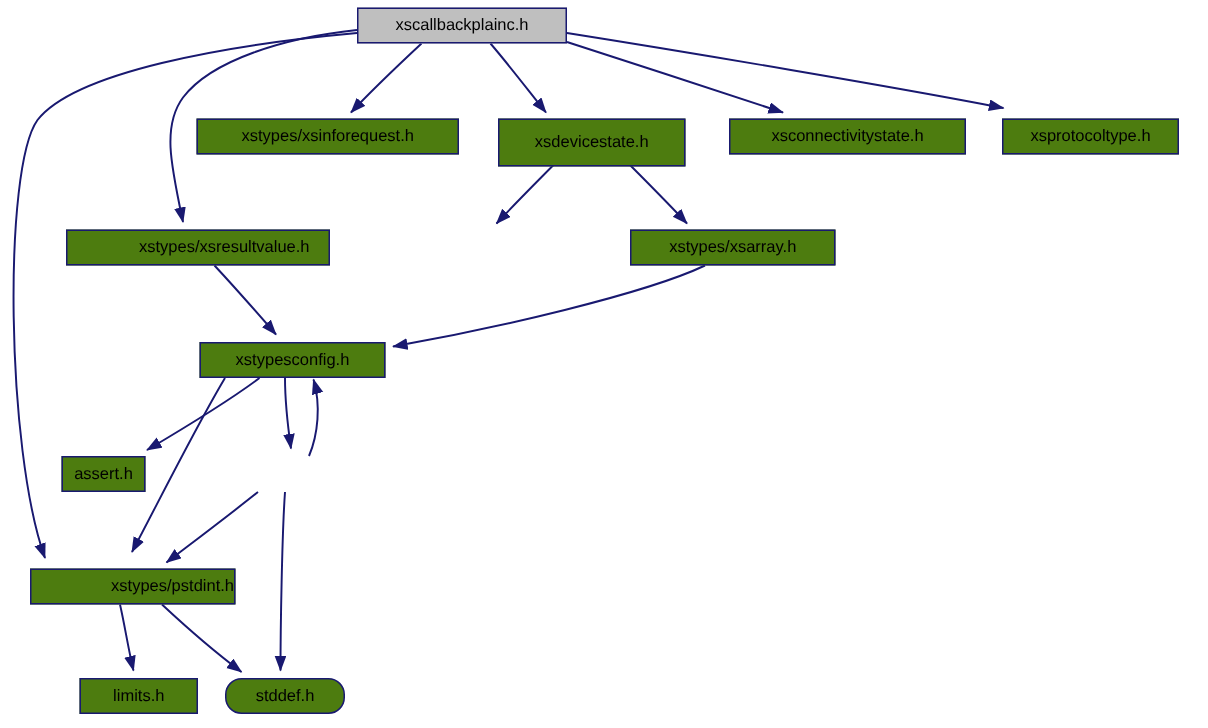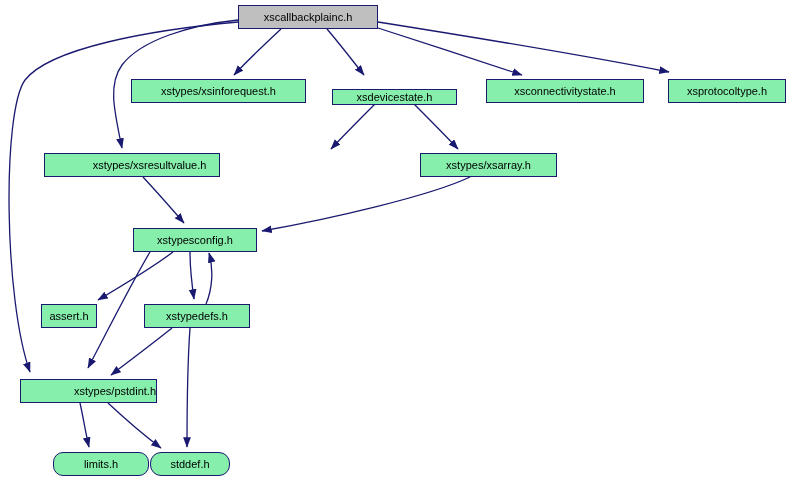--- a/index.html
+++ b/index.html
@@ -19,21 +19,21 @@
     position: absolute;
     left: 0;
     top: 0;
     width: 805px;
     height: 485px;
   }
   .node {
     position: absolute;
     box-sizing: border-box;
     border: 1px solid #191970;
-    background: #86efac;
+    background: #4d7c0f;
     color: #000000;
     font-size: 11px;
     line-height: 1;
     display: flex;
     align-items: center;
     justify-content: center;
     white-space: nowrap;
     z-index: 2;
   }
   .node.root {
@@ -90,47 +90,44 @@
       <path d="M108,403 C123,417 145,436 161,448"></path>
     </g>
   </svg>
 
   <div class="node root" style="left:238px;top:5px;width:140px;height:24px;">
       <span>xscallbackplainc.h</span>
     </div>
   <div class="node" style="left:131px;top:79px;width:175px;height:24px;">
       <span>xstypes/xsinforequest.h</span>
     </div>
-  <div class="node" style="left:332px;top:79px;width:125px;height:16px;margin-top:10px;">
+  <div class="node" style="left:332px;top:79px;width:125px;height:32px;">
       <span>xsdevicestate.h</span>
     </div>
   <div class="node" style="left:486px;top:79px;width:158px;height:24px;">
       <span>xsconnectivitystate.h</span>
     </div>
   <div class="node" style="left:668px;top:79px;width:118px;height:24px;">
       <span>xsprotocoltype.h</span>
     </div>
   <div class="node" style="left:44px;top:153px;width:176px;height:24px;padding-left:35px;">
       <span>xstypes/xsresultvalue.h</span>
     </div>
   <div class="node" style="left:420px;top:153px;width:137px;height:24px;">
       <span>xstypes/xsarray.h</span>
     </div>
   <div class="node" style="left:133px;top:228px;width:124px;height:24px;">
       <span>xstypesconfig.h</span>
     </div>
   <div class="node" style="left:41px;top:304px;width:56px;height:24px;">
       <span>assert.h</span>
     </div>
-  <div class="node" style="left:144px;top:304px;width:106px;height:24px;">
-      <span>xstypedefs.h</span>
-    </div>
   <div class="node" style="left:20px;top:379px;width:137px;height:24px;justify-content:flex-end;">
       <span>xstypes/pstdint.h</span>
     </div>
-  <div class="node" style="left:53px;top:452px;width:96px;height:24px;border-radius:10px;">
+  <div class="node" style="left:53px;top:452px;width:79px;height:24px;">
       <span>limits.h</span>
     </div>
   <div class="node" style="left:150px;top:452px;width:80px;height:24px;border-radius:11px;">
       <span>stddef.h</span>
     </div>
 
 </div>
 
 </body></html>

